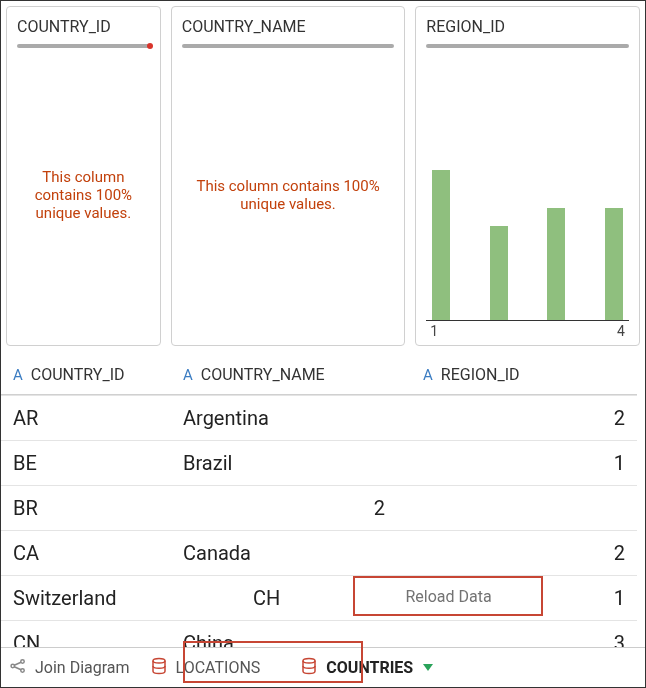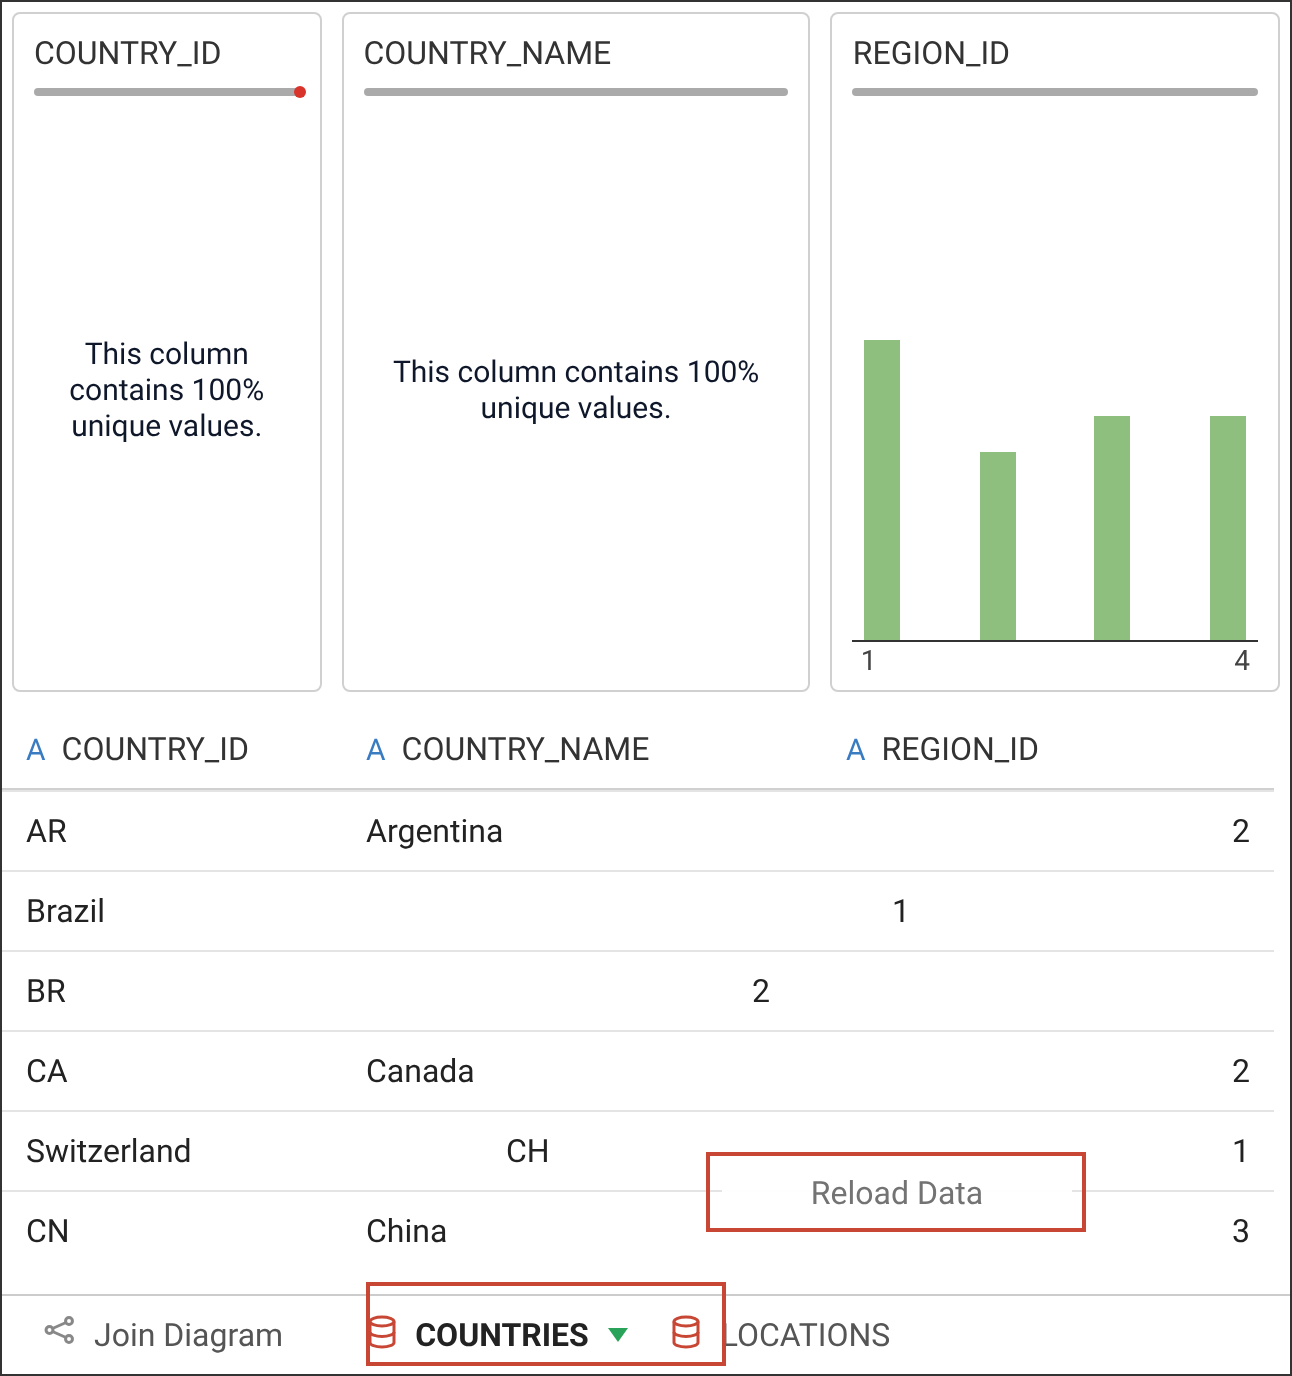--- a/index.html
+++ b/index.html
@@ -35,21 +35,21 @@
   .bar-wrap { position: relative; height: 8px; }
   .bar-bg { position:absolute; top:2px; left:0; right:0; height:4px; background:#aaa; border-radius:2px; }
   .bar-dot { position:absolute; right:-3px; top:1px; width:6px; height:6px; background:#d9342b; border-radius:50%; }
   .card-body {
     flex: 1;
     display:flex;
     align-items:center;
     justify-content:center;
     text-align:center;
     font-size:15px;
-    color:#0f172a;
+    color:#c2410c;
     padding: 0 4px;
   }
   .chart {
     flex:1;
     display:flex;
     flex-direction:column;
     justify-content:flex-end;
   }
   .chart-bars {
     height: 160px;
@@ -63,35 +63,35 @@
   .chart-axis { display:flex; justify-content:space-between; font-size:14px; color:#444; padding: 2px 4px 0 4px; }
   .table {
     width: 636px;
     margin-top: 4px;
   }
   .table-head, .table-row {
     display:flex;
     border-top: 1px solid #e4e4e4;
   }
   .table-head { border-top: none; border-bottom:1px solid #d0d0d0; }
-  .cell { padding: 10px 12px; font-size:16px; }
+  .cell { padding: 10px 12px; font-size:20px; }
   .col-1 { width: 170px; }
   .col-2 { width: 240px; }
   .col-3 { width: 226px; text-align:right; }
   .table-head .cell { color:#333; font-size:16px; display:flex; align-items:center; gap:8px; }
   .type-badge { color:#3a7cc2; font-weight:400; font-size:15px; }
   .footer {
     position:absolute;
     bottom:0; left:0; right:0;
     height: 40px;
     border-top:1px solid #ccc;
     background:#fff;
     display:flex;
     align-items:center;
-    padding: 0 20px;
+    padding: 0 8px;
     gap: 20px;
     font-size:16px;
   }
   .footer-item { display:flex; align-items:center; gap:8px; color:#555; cursor:pointer; }
   .footer-item.active { font-weight:700; color:#222; }
   .db-icon { color:#c74634; font-size:18px; line-height:1; }
   .share-icon { color:#888; font-size:17px; }
   .caret-down {
     display:inline-block;
     width:0;height:0;
@@ -169,20 +169,21 @@
       <span>REGION_ID</span>
     </div>
   </div>
   <div id="table-body">
       <div class="table-row">
         <div class="cell col-1">AR</div>
         <div class="cell col-2">Argentina</div>
         <div class="cell col-3">2</div>
       </div>
       <div class="table-row">
+        <div class="cell col-1">BE</div>
         <div class="cell col-2">Brazil</div>
         <div class="cell col-3">1</div>
       </div>
       <div class="table-row">
         <div class="cell col-1">BR</div>
         <div class="cell col-3">2</div>
       </div>
       <div class="table-row">
         <div class="cell col-1">CA</div>
         <div class="cell col-2">Canada</div>
@@ -210,35 +211,35 @@
       <svg width="18" height="18" viewBox="0 0 24 24" fill="none" stroke="#888" stroke-width="2">
         <circle cx="5" cy="12" r="2.3"></circle>
           <circle cx="18" cy="6" r="2.3"></circle>
           <circle cx="18" cy="18" r="2.3"></circle>
         <line x1="7" y1="11" x2="16" y2="7"></line>
           <line x1="7" y1="13" x2="16" y2="17"></line>
       </svg>
     </span>
     <span>Join Diagram</span>
   </div>
+  <div class="footer-item">
+    <span class="db-icon">
+      <svg class="db" viewBox="0 0 24 24" fill="none" stroke="#c74634" stroke-width="2">
+        <ellipse cx="12" cy="5" rx="8" ry="3"></ellipse>
+        <path d="M4 5v7c0 1.7 3.6 3 8 3s8-1.3 8-3V5"></path>
+        <path d="M4 12v7c0 1.7 3.6 3 8 3s8-1.3 8-3v-7"></path>
+      </svg>
+    </span>
+    <span>LOCATIONS</span>
+  </div>
   <div class="footer-item active" style="margin-left:20px">
     <span class="db-icon">
       <svg class="db" viewBox="0 0 24 24" fill="none" stroke="#c74634" stroke-width="2">
         <ellipse cx="12" cy="5" rx="8" ry="3"></ellipse>
         <path d="M4 5v7c0 1.7 3.6 3 8 3s8-1.3 8-3V5"></path>
         <path d="M4 12v7c0 1.7 3.6 3 8 3s8-1.3 8-3v-7"></path>
       </svg>
     </span>
     <span>COUNTRIES</span>
     <span class="caret-down"></span>
   </div>
-  <div class="footer-item">
-    <span class="db-icon">
-      <svg class="db" viewBox="0 0 24 24" fill="none" stroke="#c74634" stroke-width="2">
-        <ellipse cx="12" cy="5" rx="8" ry="3"></ellipse>
-        <path d="M4 5v7c0 1.7 3.6 3 8 3s8-1.3 8-3V5"></path>
-        <path d="M4 12v7c0 1.7 3.6 3 8 3s8-1.3 8-3v-7"></path>
-      </svg>
-    </span>
-    <span>LOCATIONS</span>
-  </div>
 </div>
 <div class="hl-box hl-countries"></div>
 
 </body></html>

